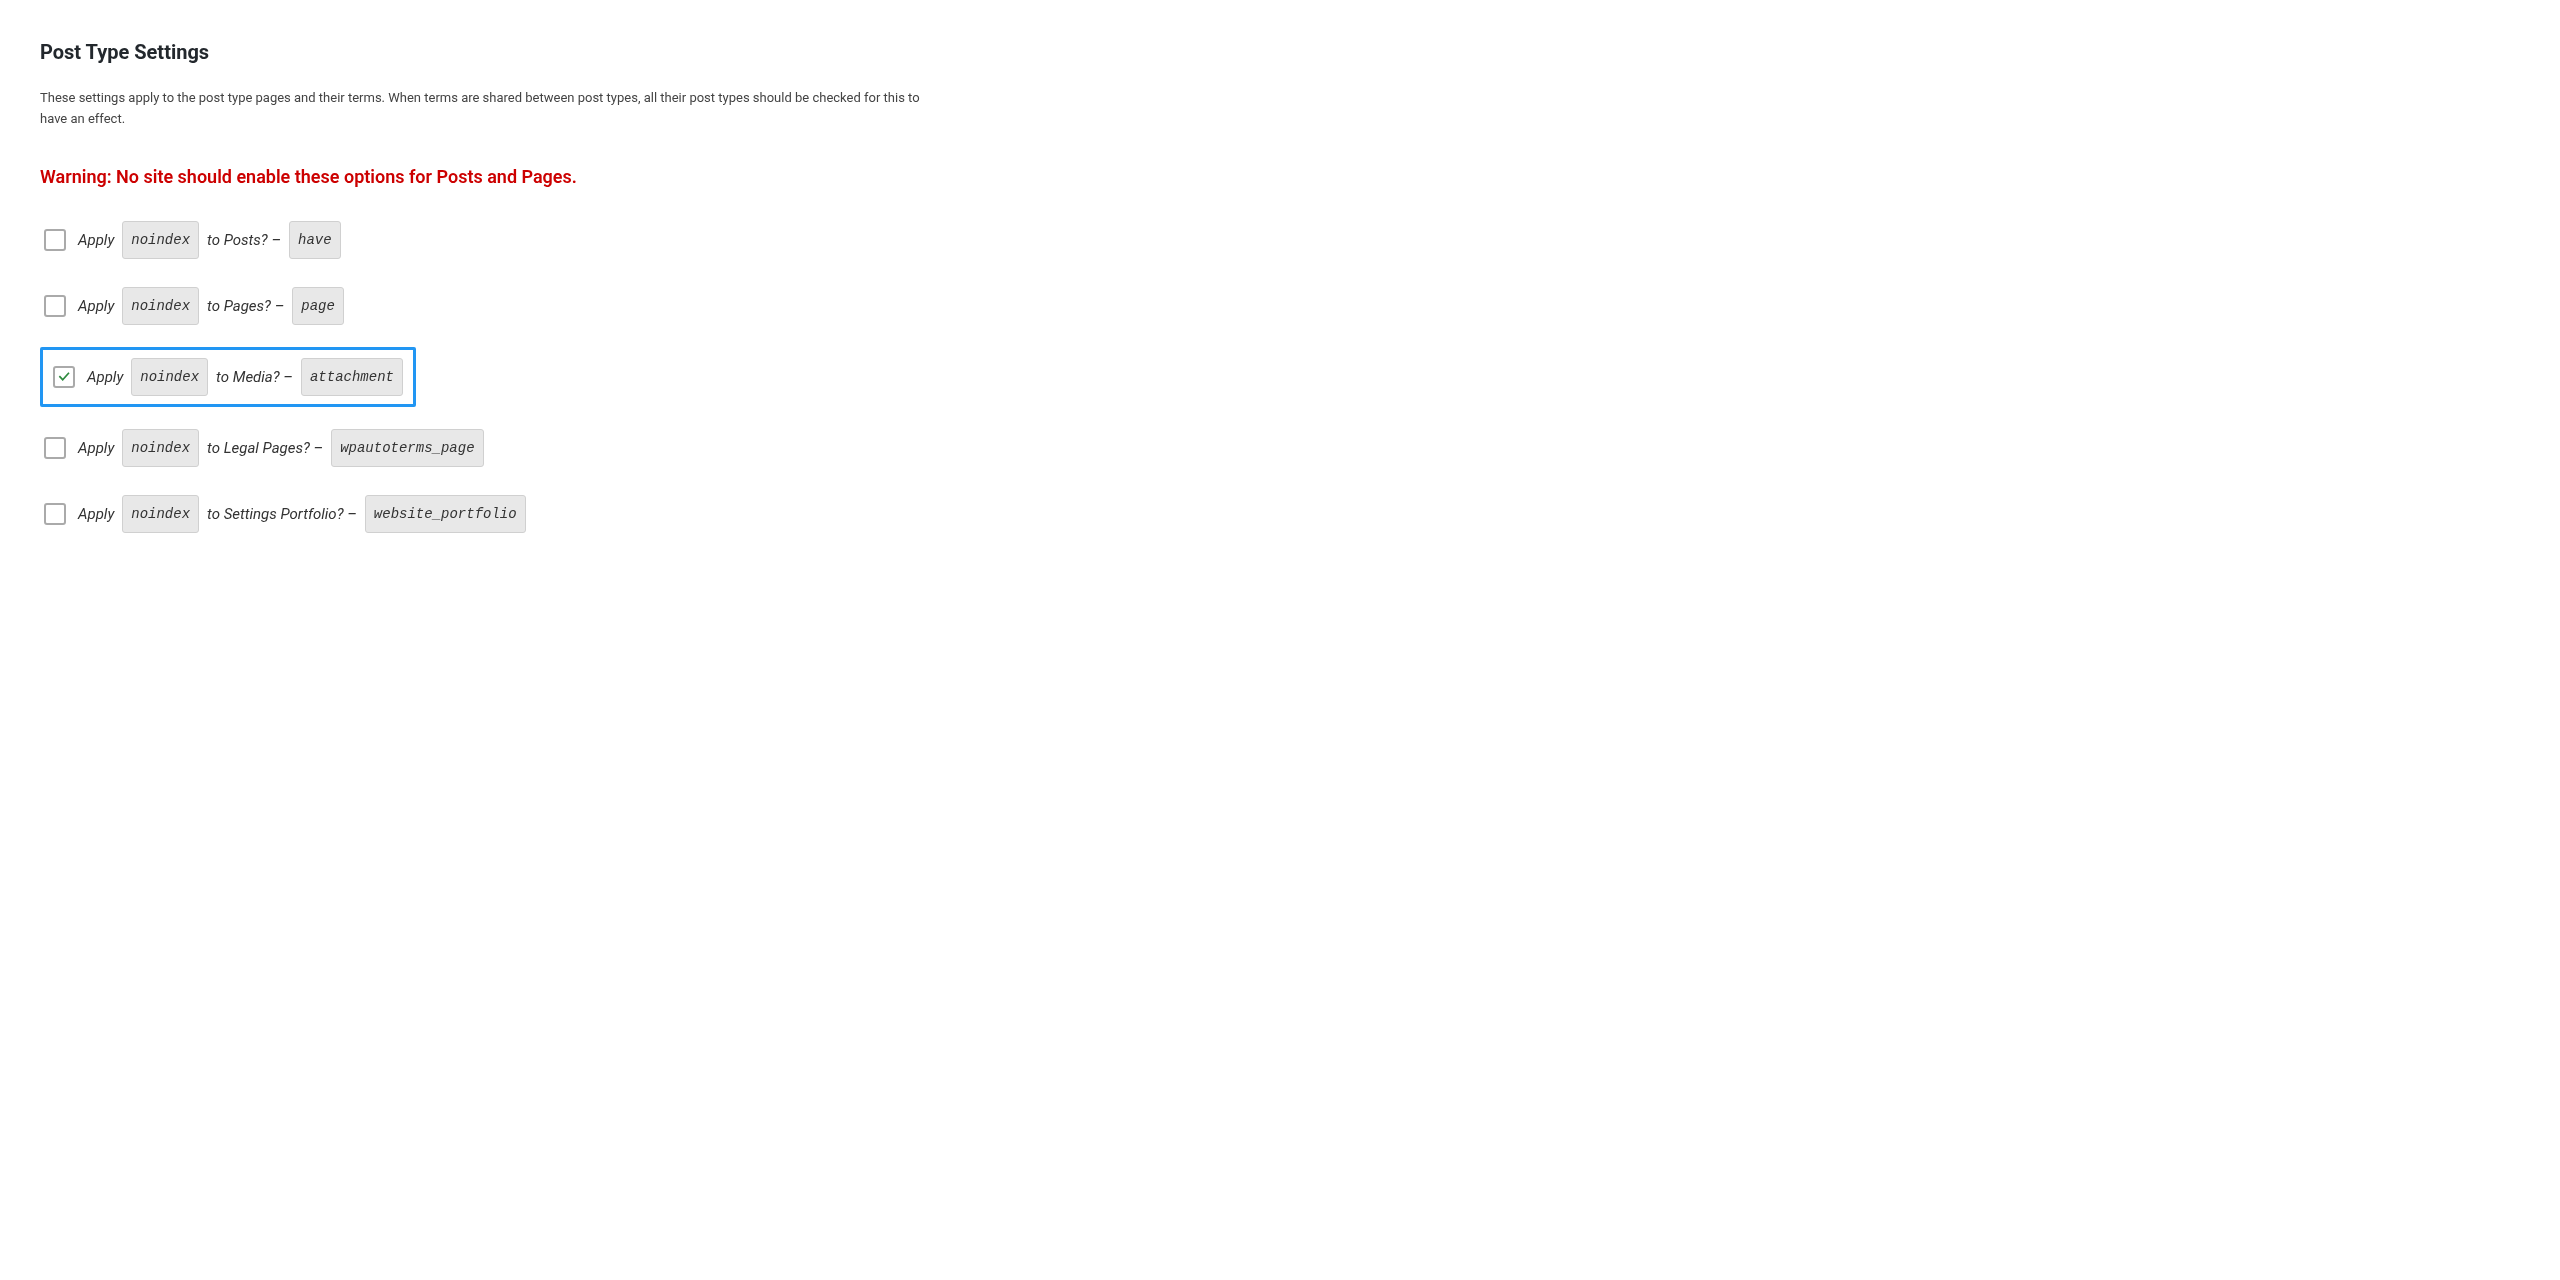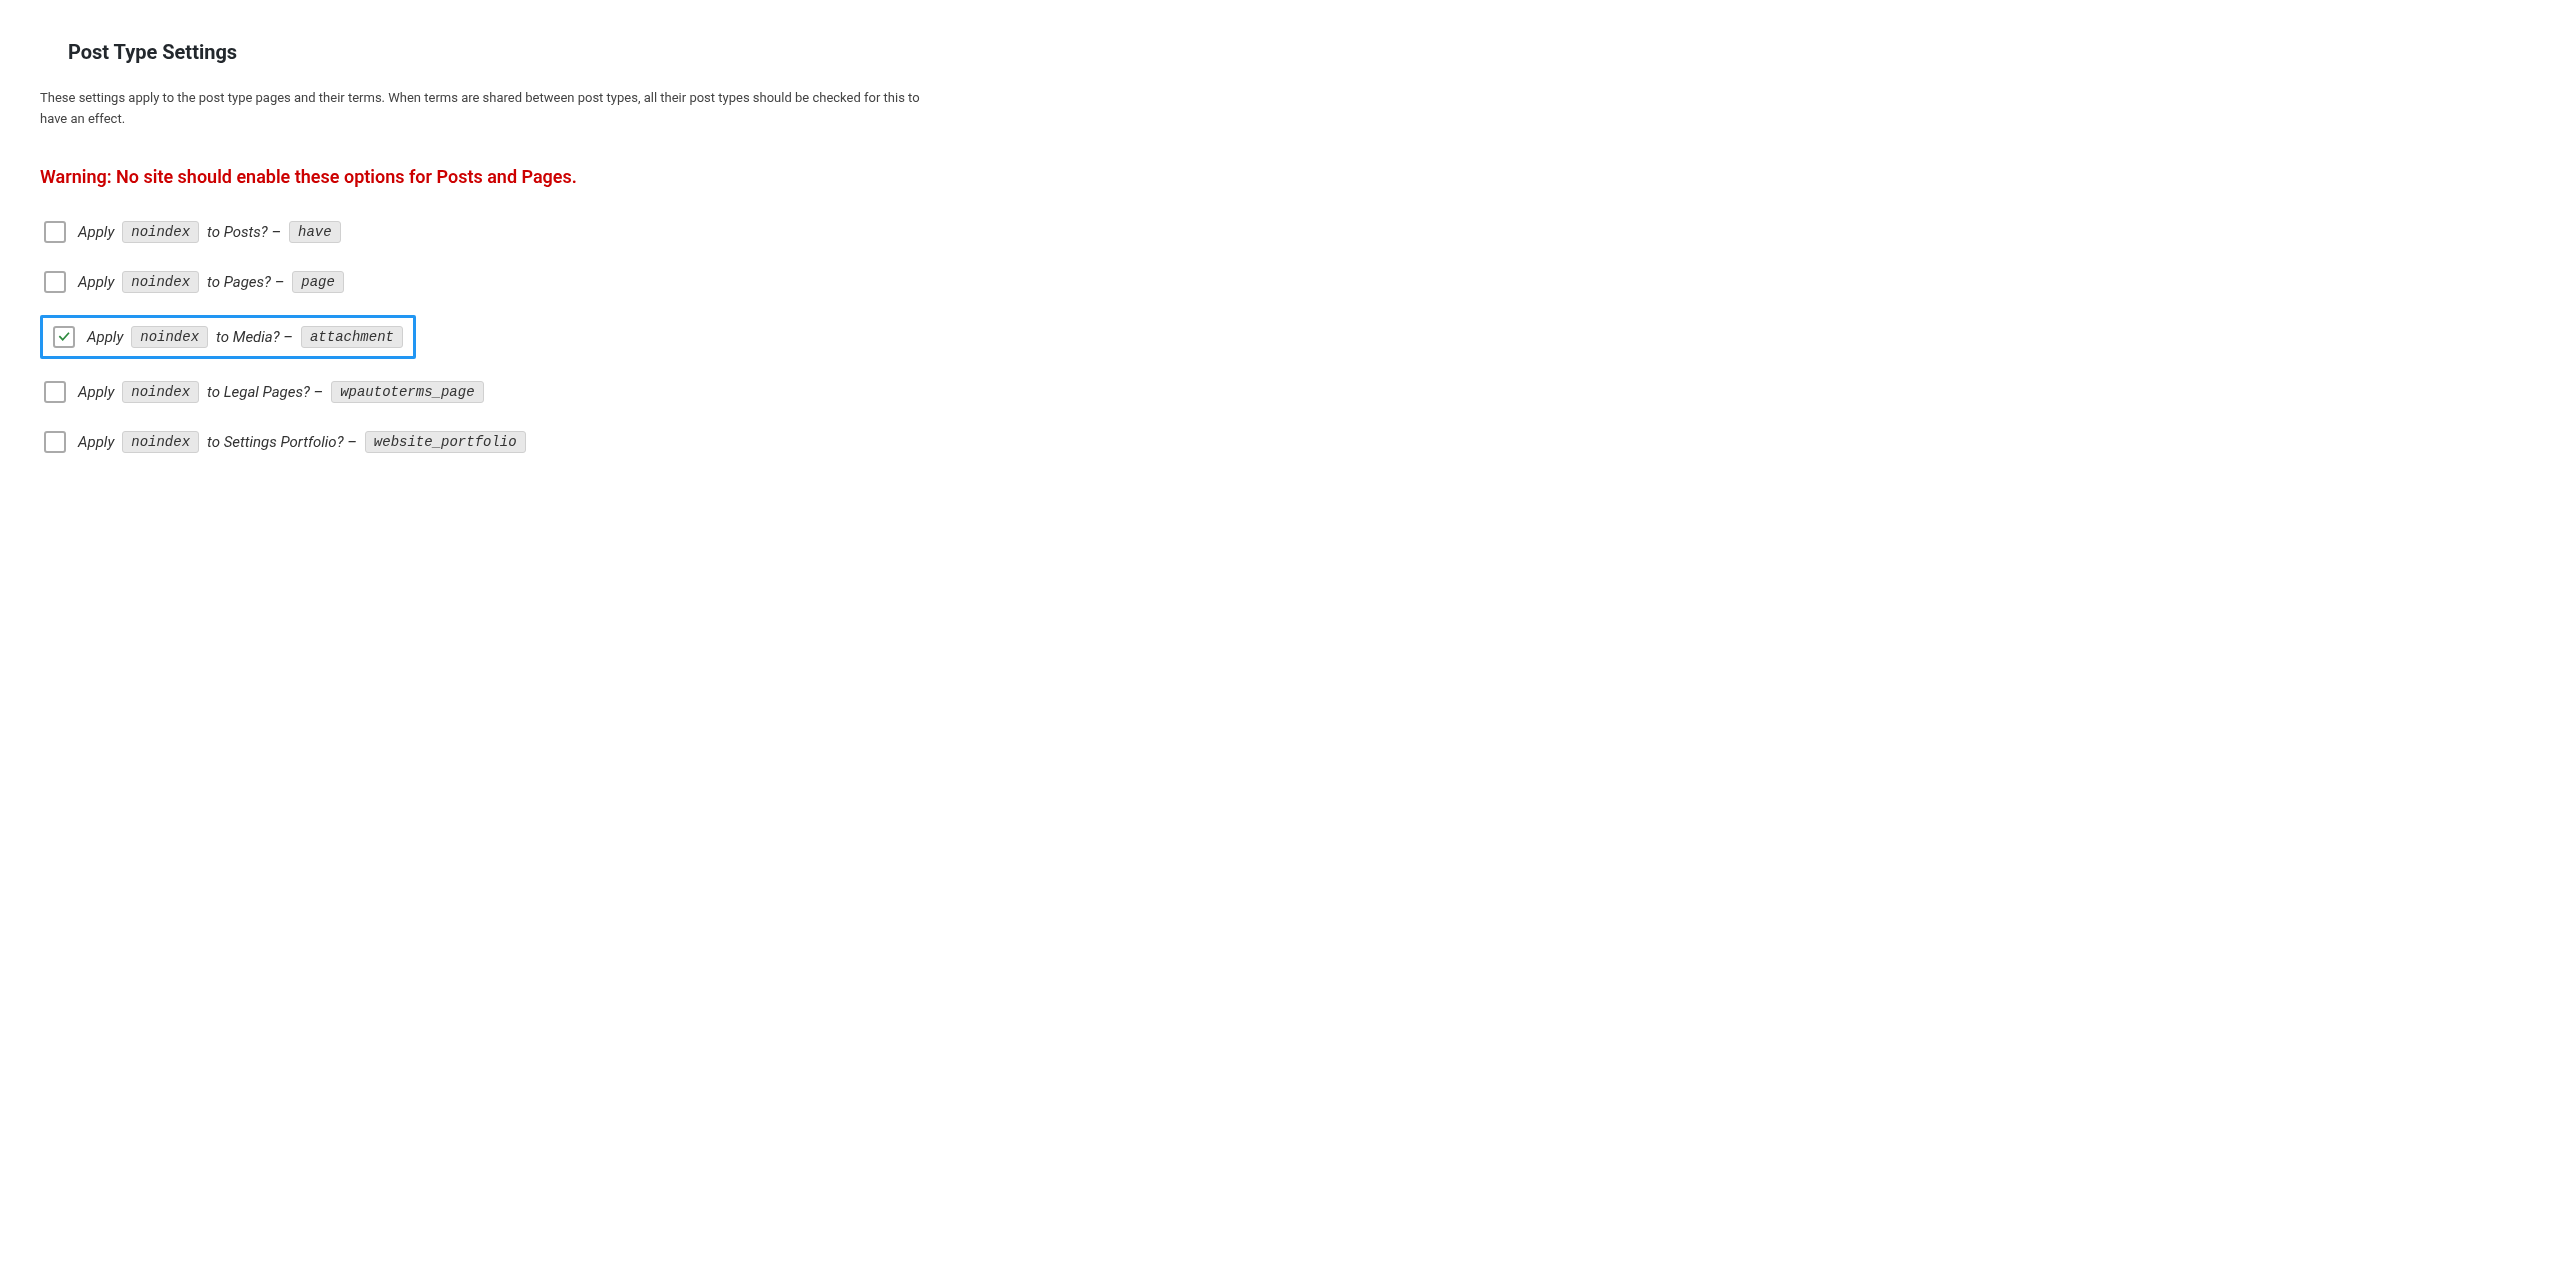--- a/index.html
+++ b/index.html
@@ -14,21 +14,20 @@
       font-size: 16px;
       color: #333333;
       padding: 40px 40px;
     }
 
     .section-title {
       font-size: 20px;
       font-weight: 700;
       color: #23282d;
       margin-bottom: 24px;
-      margin-left: 28px;
     }
 
     .description {
       font-size: 13px;
       color: #444;
       line-height: 1.6;
       margin-bottom: 36px;
       max-width: 900px;
     }
 
@@ -93,21 +92,21 @@
       display: flex;
       align-items: center;
       gap: 8px;
       font-style: italic;
     }
 
     .code-tag {
       background: #e8e8e8;
       border: 1px solid #d0d0d0;
       border-radius: 3px;
-      padding: 2px 8px;
+      padding: 10px 8px;
       font-family: "Courier New", Courier, monospace;
       font-size: 14px;
       color: #333;
     }
   </style>
 </head>
 <body>
 
 <h2 class="section-title">Post Type Settings</h2>
 

